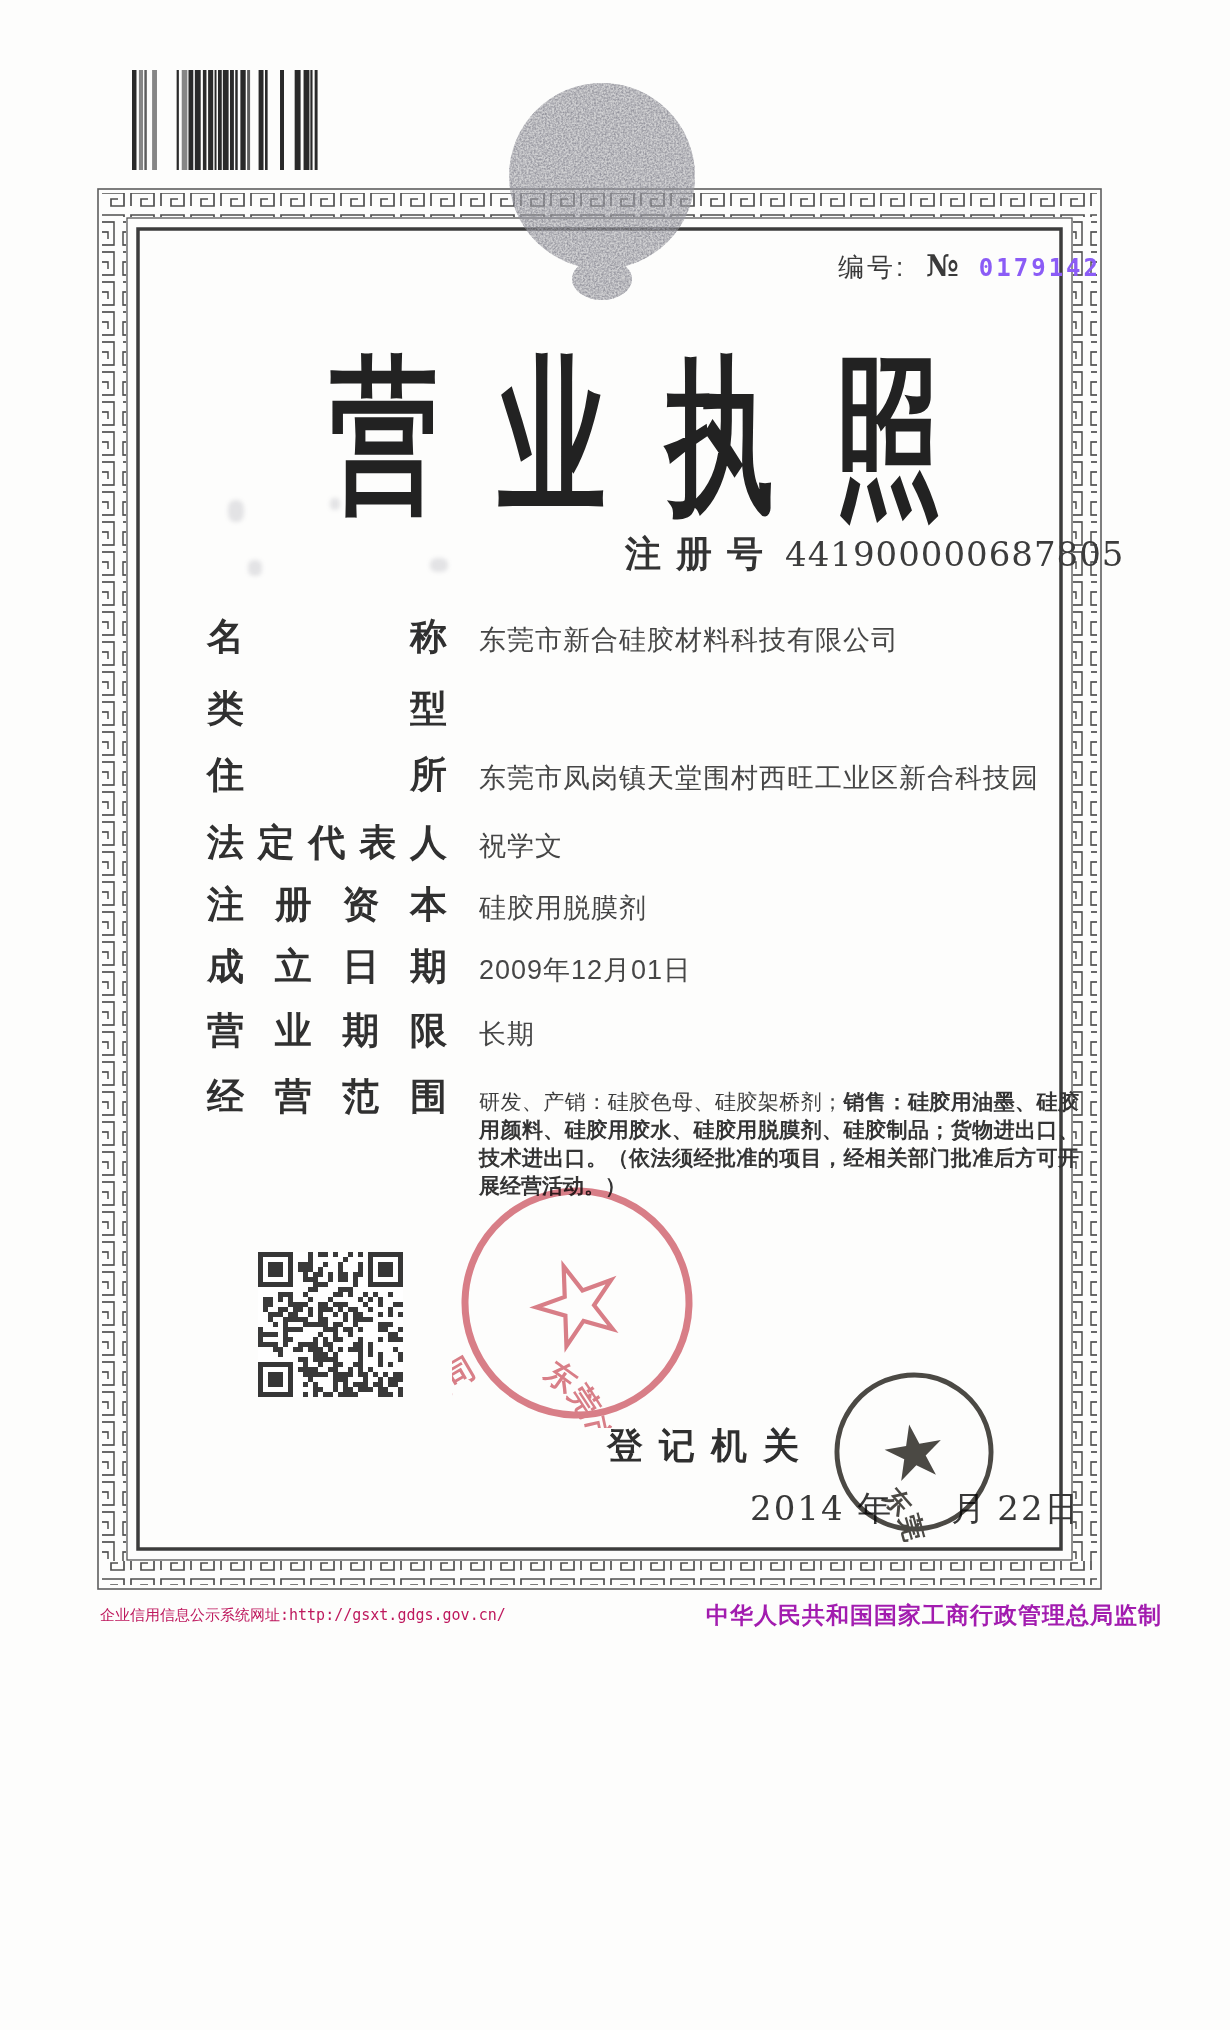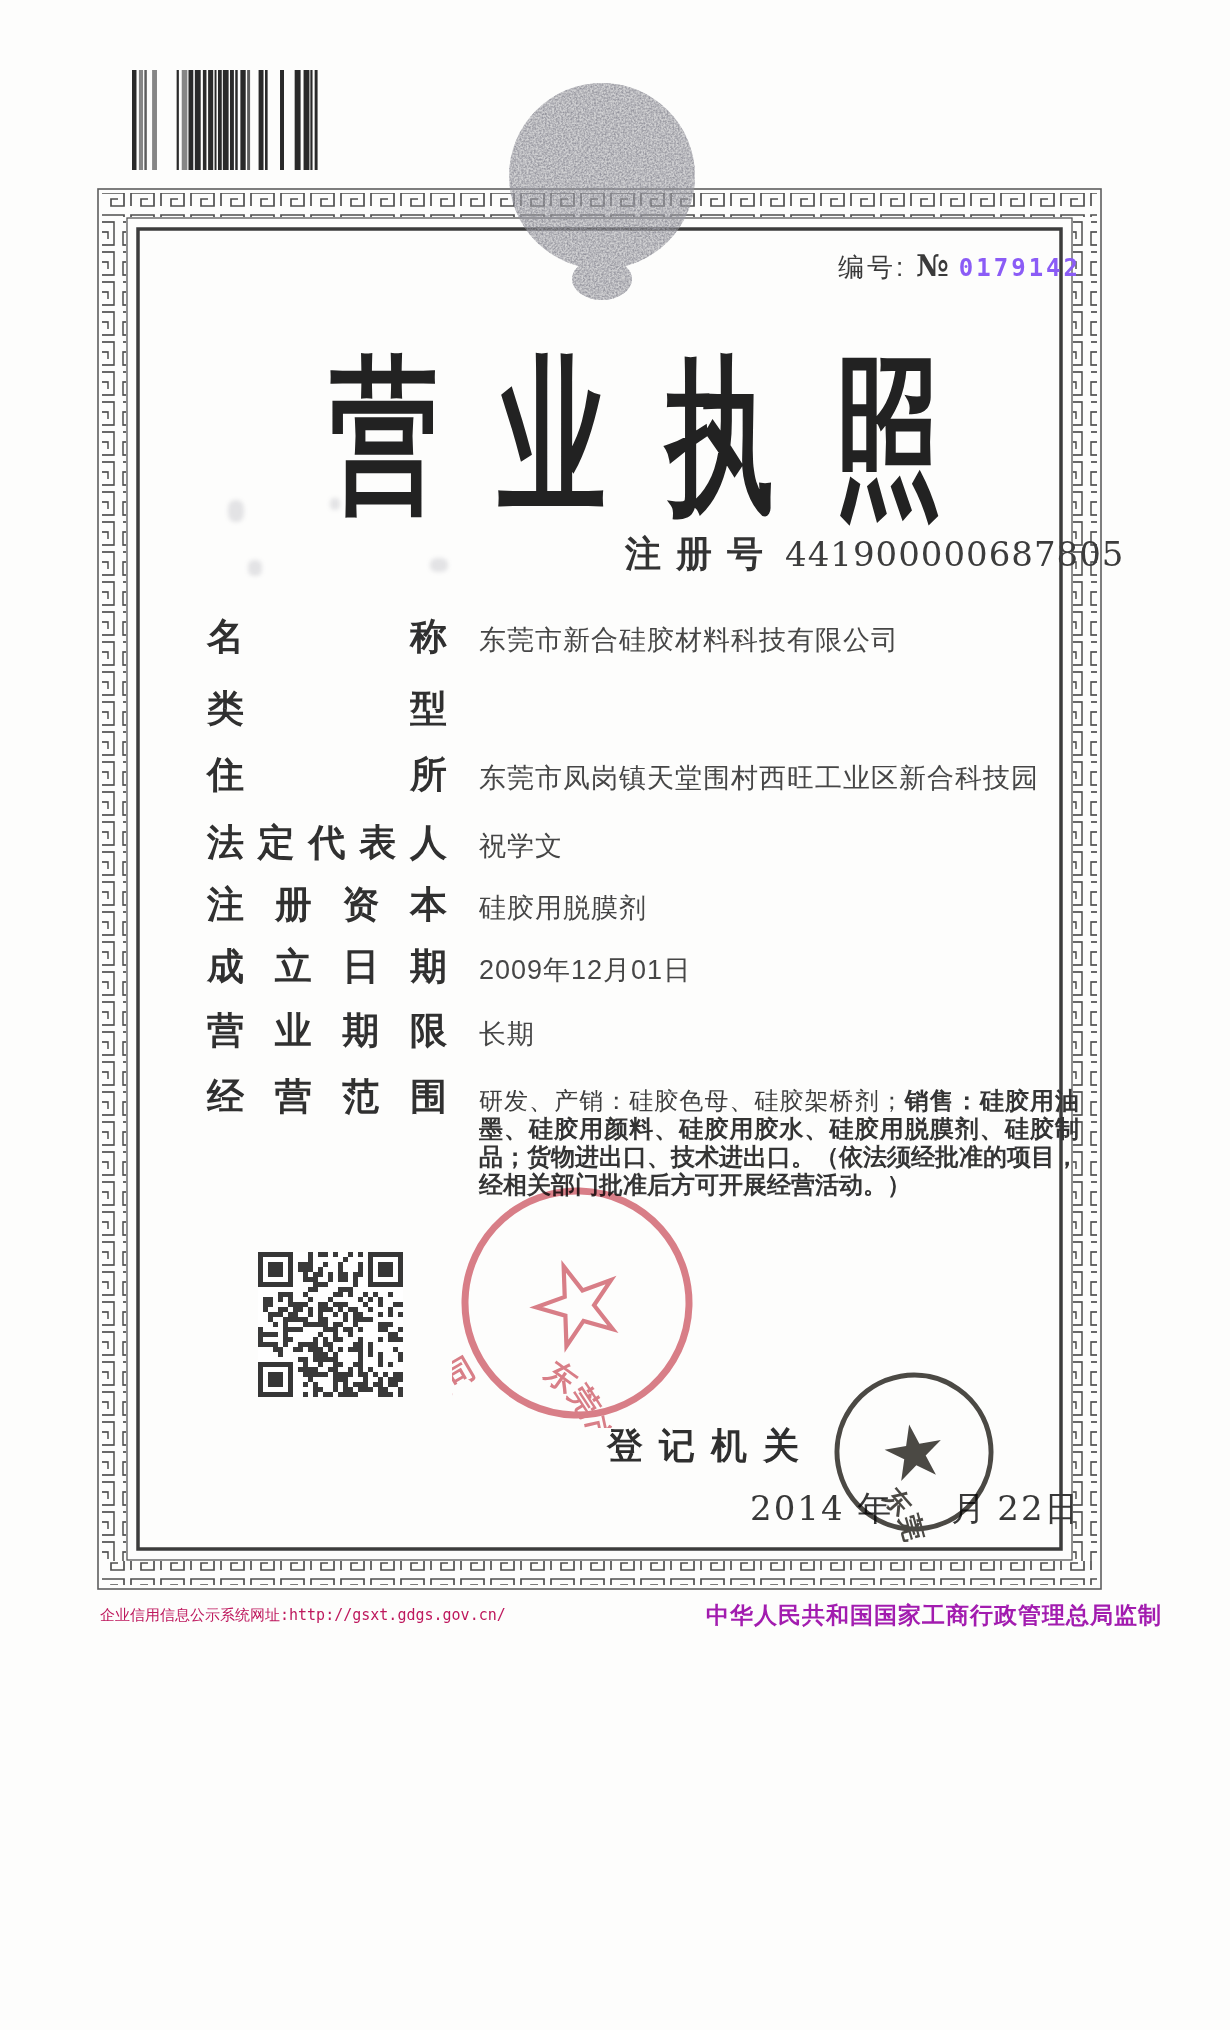--- a/index.html
+++ b/index.html
@@ -16,21 +16,21 @@
     font-family:"Liberation Sans", sans-serif;
     color:var(--text);
   }
   
   .barcode{position:absolute;left:130px;top:66px;width:192px;height:110px;}
   
   .emblem{position:absolute;left:500px;top:72px;width:205px;height:232px;z-index:3;}
   
   .frame{position:absolute;left:97px;top:188px;z-index:1;}
   
-  .serial{position:absolute;left:838px;top:248px;z-index:4;display:flex;align-items:baseline;gap:10px;color:#3a3a3a;}
+  .serial{position:absolute;left:838px;top:248px;z-index:4;display:flex;align-items:baseline;gap:20px;color:#3a3a3a;}
   .serial-label{font-size:26px;letter-spacing:3px;}
   .serial-nomark{font-family:"DejaVu Serif",serif;font-weight:bold;font-size:30px;}
   .serial-number{font-family:"DejaVu Sans Mono",monospace;font-size:24px;letter-spacing:3px;color:#8b5cf6;font-weight:bold;}
   
   .title{
     position:absolute;left:300px;top:352px;width:618px;z-index:4;
     display:flex;justify-content:space-between;margin:0;
     font-size:168px;line-height:168px;font-weight:900;color:#222;
   }
   .title span{display:inline-block;transform:scaleX(.64);}
@@ -39,21 +39,21 @@
   .regno-label{font-size:36px;font-weight:700;letter-spacing:2px;color:#333;width:140px;display:flex;justify-content:space-between;}
   .regno-value{font-family:"DejaVu Serif",serif;font-size:34px;letter-spacing:1px;color:#3c3c3c;margin-left:20px;}
   
   .row{position:absolute;left:207px;display:flex;align-items:baseline;z-index:4;}
   .flabel{
     width:240px;display:flex;justify-content:space-between;
     font-size:37px;font-weight:700;color:#303030;flex:none;
   }
   .fvalue{margin-left:32px;font-size:27px;color:#464646;letter-spacing:1px;white-space:nowrap;}
   .scope-value{
-    margin-left:32px;width:600px;font-size:24px;line-height:28px;
+    margin-left:32px;width:600px;font-size:21px;line-height:28px;
     color:#3d3d3d;text-align:justify;white-space:normal;letter-spacing:0;
   }
   .scope-bold{font-weight:700;color:#343434;}
   
   .qr{position:absolute;left:258px;top:1252px;z-index:4;}
   
   .seal-red{position:absolute;left:452px;top:1178px;z-index:5;mix-blend-mode:multiply;}
   .seal-black{position:absolute;left:824px;top:1362px;z-index:6;mix-blend-mode:multiply;}
   
   .registrar{position:absolute;left:607px;top:1422px;z-index:4;width:192px;display:flex;justify-content:space-between;font-size:36px;font-weight:700;color:#2f2f2f;}

